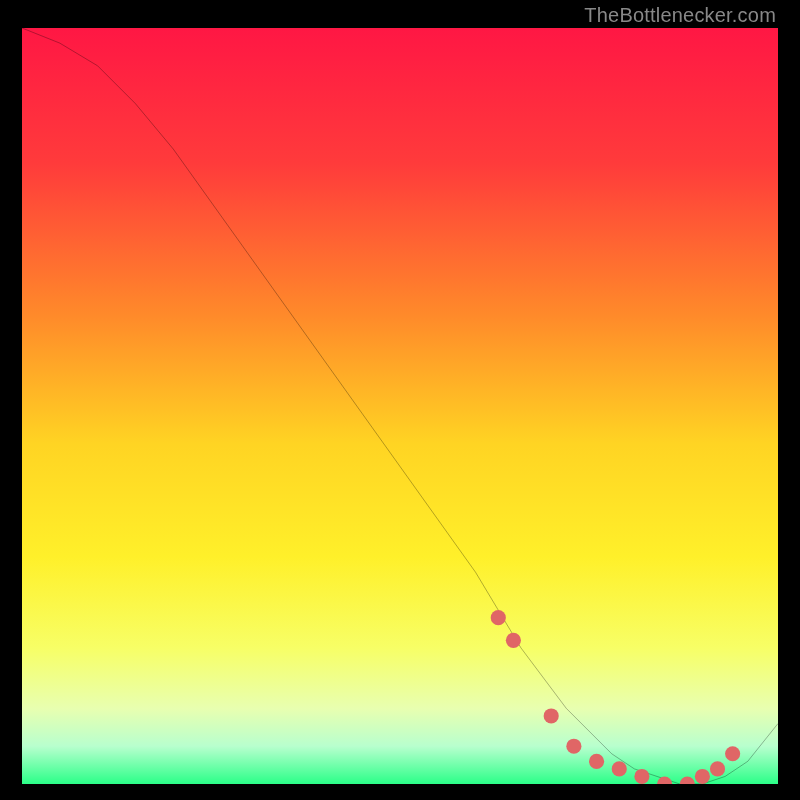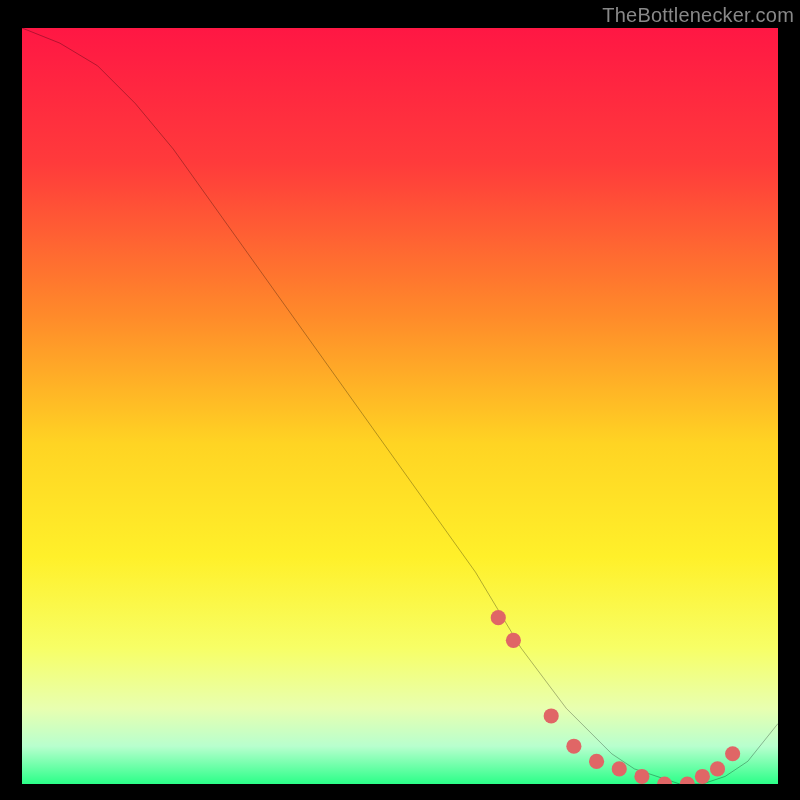--- a/index.html
+++ b/index.html
@@ -13,21 +13,21 @@
   }
   .outer {
     width: 800px;
     height: 800px;
     background: #000;
     position: relative;
   }
   .attribution {
     position: absolute;
     top: 4px;
-    right: 6px;
+    right: 24px;
     color: #888;
     font-size: 20px;
     letter-spacing: 0.2px;
   }
   .plot {
     position: absolute;
     left: 22px;
     top: 28px;
     width: 756px;
     height: 756px;

